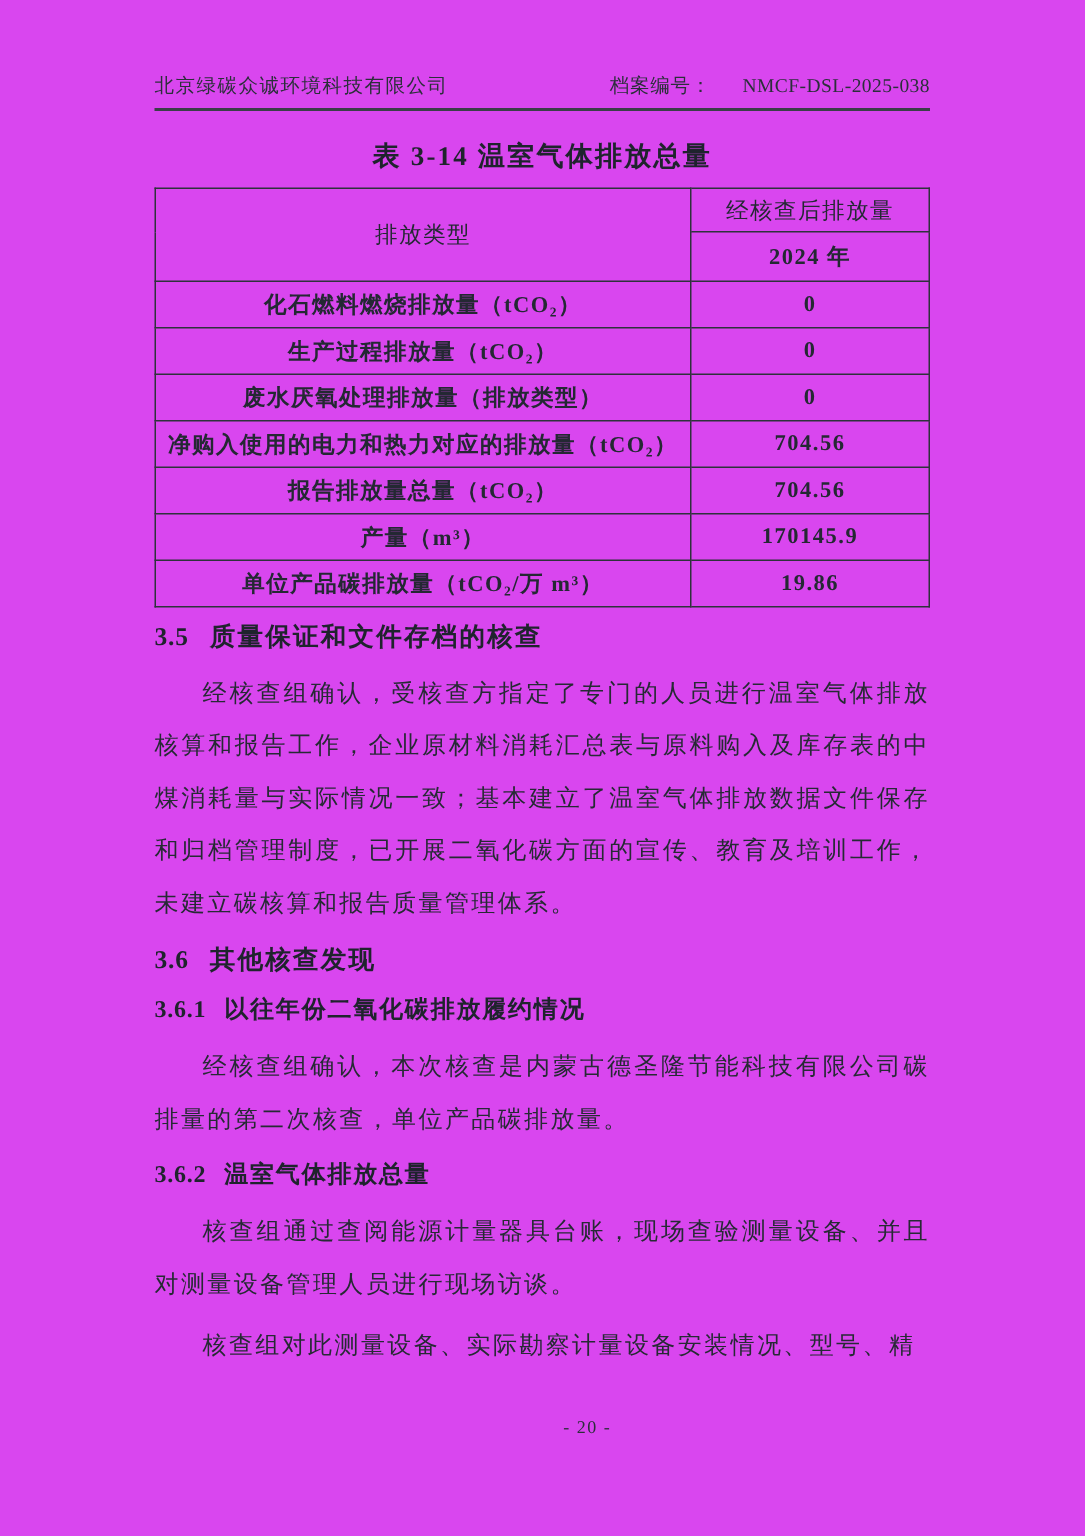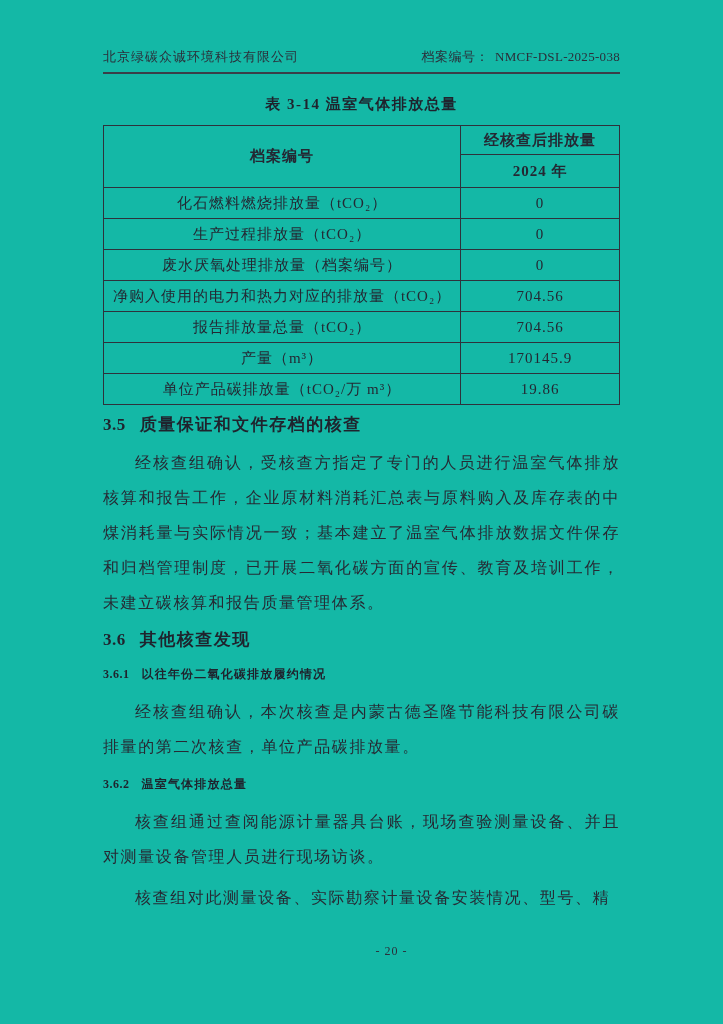--- a/index.html
+++ b/index.html
@@ -9,41 +9,41 @@
     color: #242833;
     font-family: "Liberation Serif", "DejaVu Serif", serif;
     position: relative;
     overflow: hidden;
   }
   .page {
     position: relative;
     width: 723px;
     height: 1024px;
     padding: 48px 103px 0 103px;
-    background: #14b8a6;
+    background: #d946ef;
   }
   
   .doc-header {
     display: flex;
     justify-content: space-between;
     align-items: flex-end;
     font-size: 13px;
     line-height: 18px;
     letter-spacing: 1px;
     padding-bottom: 6px;
     border-bottom: 2px solid #3a3e48;
     color: #2b2f3a;
   }
   .doc-header .file-no { letter-spacing: 0.5px; }
-  .doc-header .file-no .num { margin-left: 6px; letter-spacing: 0.3px; }
+  .doc-header .file-no .num { margin-left: 21px; letter-spacing: 0.3px; }
   
   .table-title {
     margin-top: 18px;
     text-align: center;
-    font-size: 15px;
+    font-size: 18px;
     font-weight: bold;
     line-height: 24px;
     letter-spacing: 1.5px;
     color: #1f232d;
   }
   
   table.emissions {
     margin-top: 9px;
     width: 100%;
     border-collapse: collapse;
@@ -53,35 +53,35 @@
     border: 1px solid #2e323b;
     text-align: center;
     vertical-align: middle;
     font-size: 15px;
     letter-spacing: 1px;
     padding: 0 4px;
     color: #242833;
   }
   table.emissions col.c1 { width: 69.2%; }
   table.emissions col.c2 { width: 30.8%; }
-  table.emissions thead tr.h1 th { height: 29px; font-weight: bold; }
+  table.emissions thead tr.h1 th { height: 29px; font-weight: normal; }
   table.emissions thead tr.h2 th { height: 33px; font-weight: bold; }
-  table.emissions tbody td { height: 31px; font-weight: normal; }
+  table.emissions tbody td { height: 31px; font-weight: bold; }
   
   .sec-h2 {
     margin-top: 6px;
     font-size: 17px;
     font-weight: bold;
     line-height: 28px;
     letter-spacing: 1.5px;
     color: #1f232d;
   }
   .sec-h3 {
     margin-top: 6px;
-    font-size: 12px;
+    font-size: 16px;
     font-weight: bold;
     line-height: 28px;
     letter-spacing: 1.2px;
     color: #1f232d;
   }
   .sec-h2 .num, .sec-h3 .num { letter-spacing: 0.5px; }
   .sec-h2 .ttl { margin-left: 14px; }
   .sec-h3 .ttl { margin-left: 12px; }
   .para {
     margin: 6px 0 2px 0;
@@ -120,38 +120,38 @@
 
   <h1 class="table-title">表 3-14 温室气体排放总量</h1>
 
   <table class="emissions">
     <colgroup>
         <col class="c1">
         <col class="c2">
       </colgroup>
     <thead>
       <tr class="h1">
-        <th rowspan="2">档案编号</th>
+        <th rowspan="2">排放类型</th>
         <th>经核查后排放量</th>
       </tr>
       <tr class="h2">
         <th>2024 年</th>
       </tr>
     </thead>
     <tbody>
       <tr>
         <td>化石燃料燃烧排放量（tCO₂）</td>
         <td>0</td>
       </tr>
       <tr>
         <td>生产过程排放量（tCO₂）</td>
         <td>0</td>
       </tr>
       <tr>
-        <td>废水厌氧处理排放量（档案编号）</td>
+        <td>废水厌氧处理排放量（排放类型）</td>
         <td>0</td>
       </tr>
       <tr>
         <td>净购入使用的电力和热力对应的排放量（tCO₂）</td>
         <td>704.56</td>
       </tr>
       <tr>
         <td>报告排放量总量（tCO₂）</td>
         <td>704.56</td>
       </tr>

